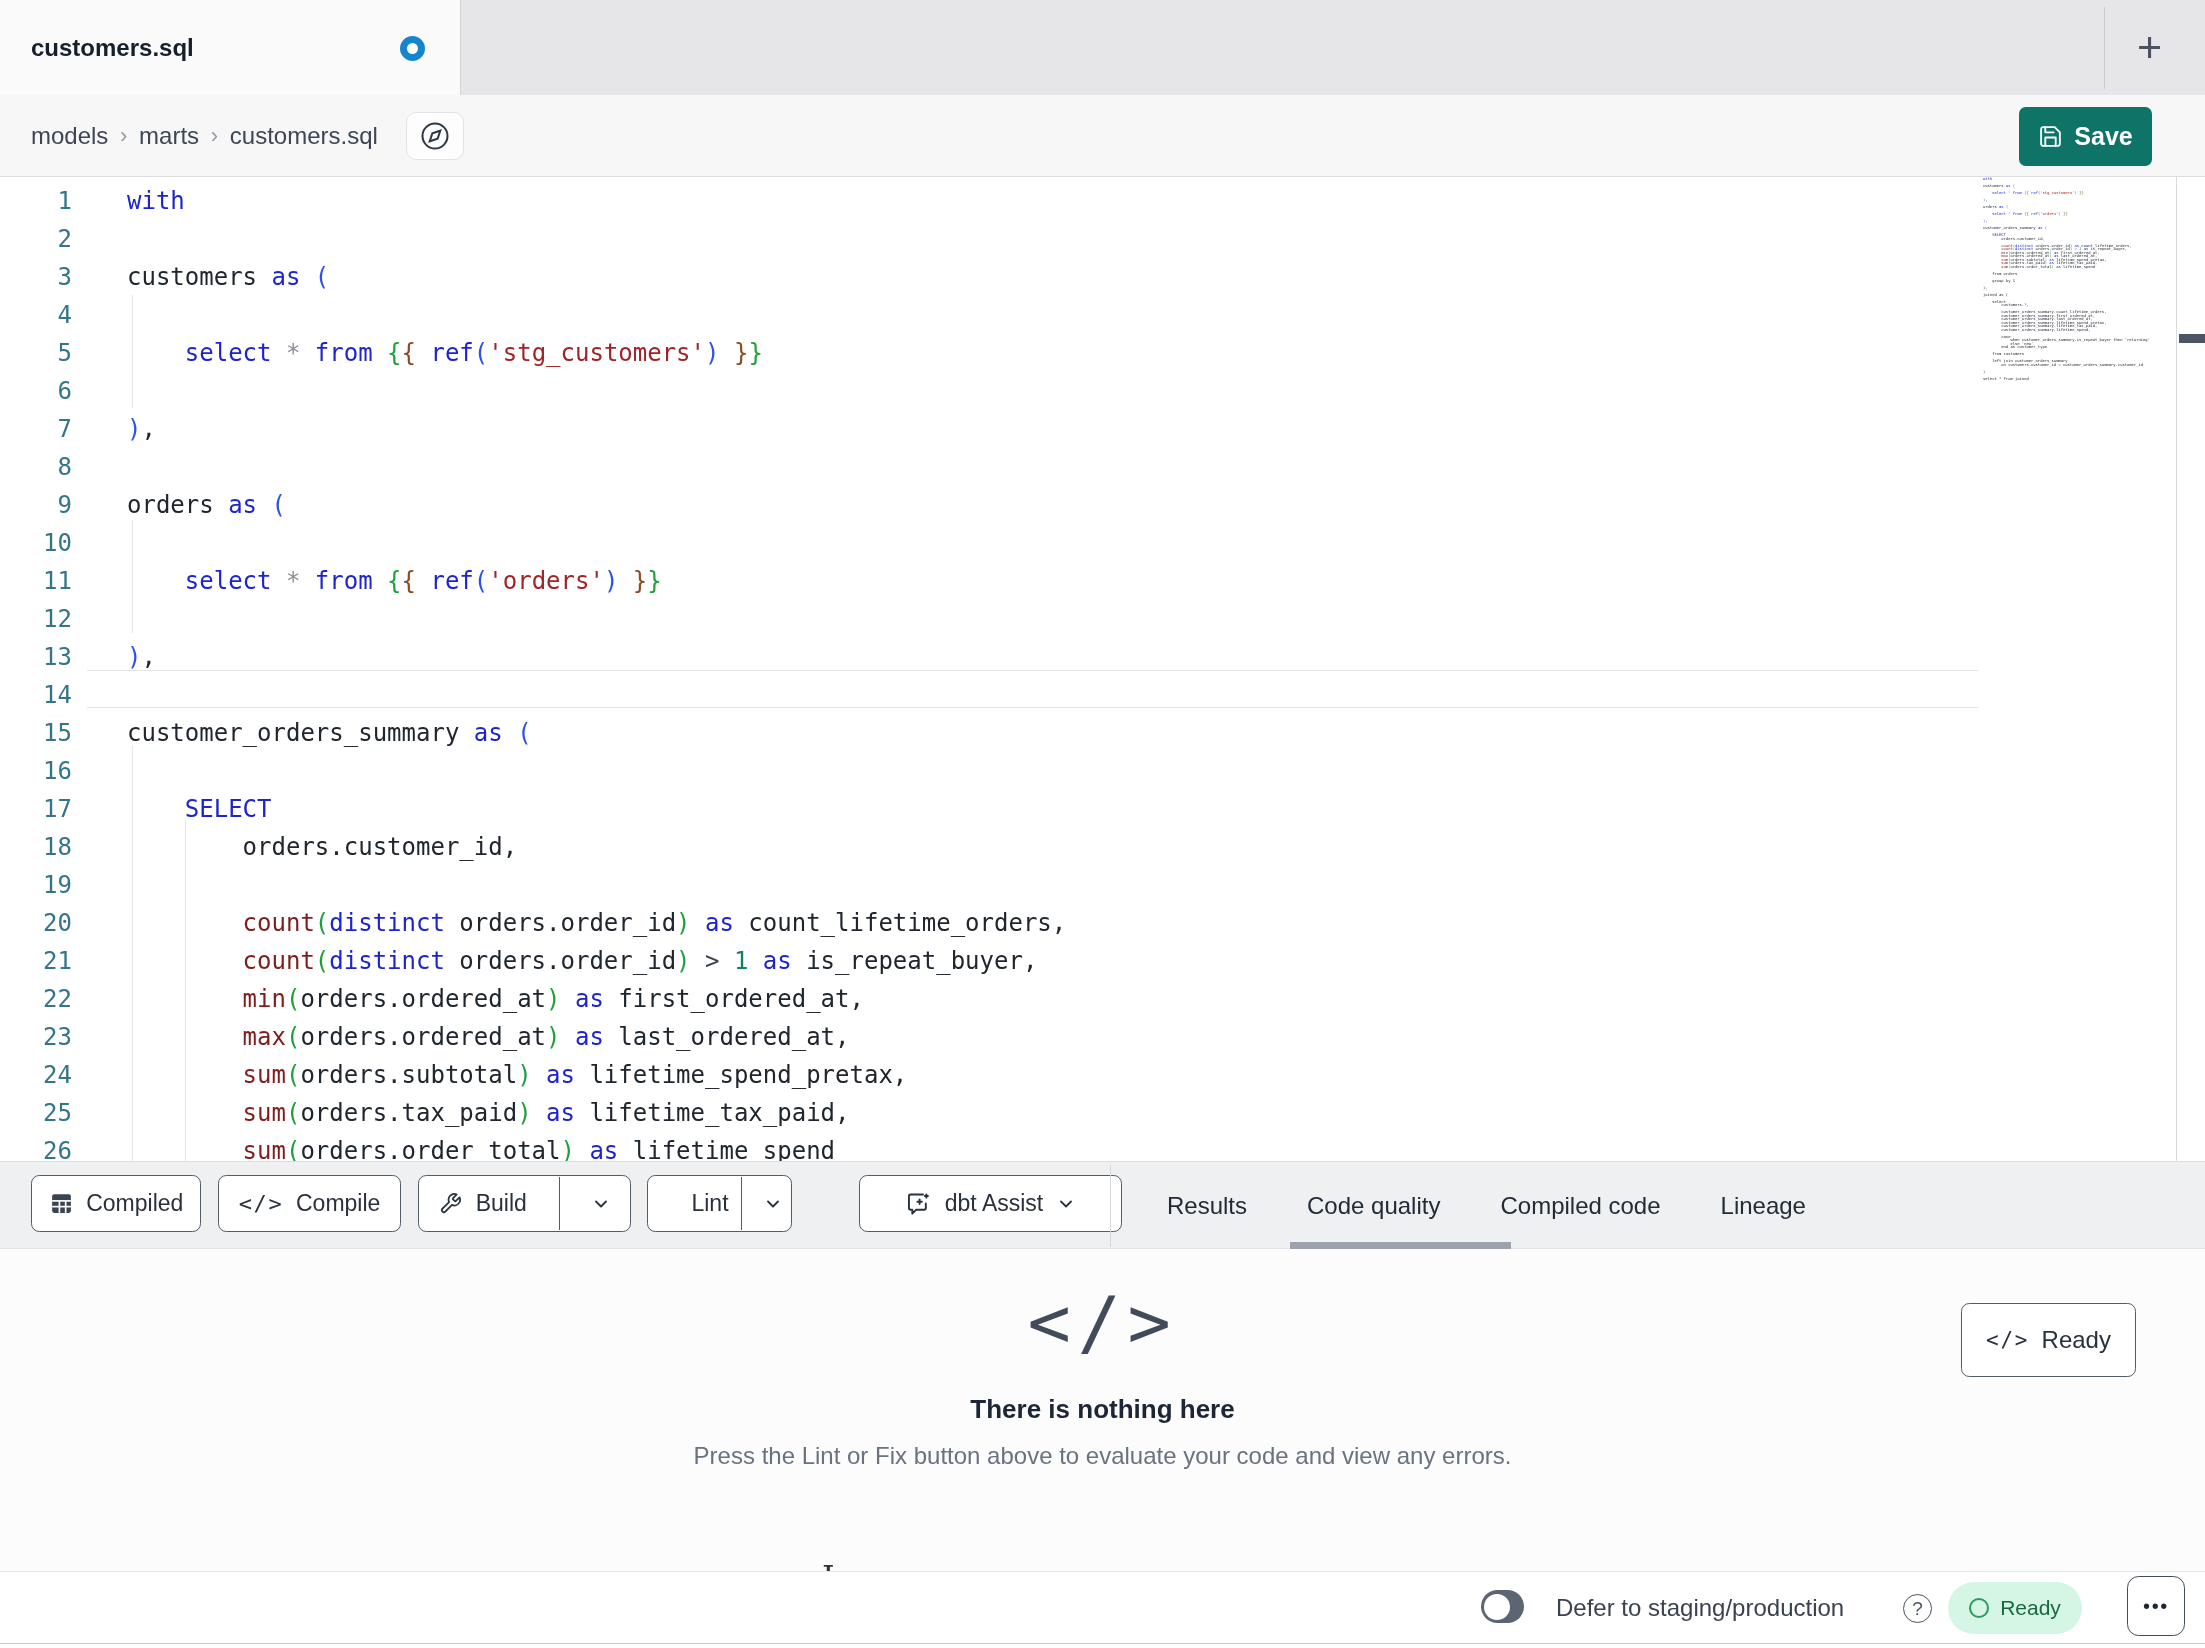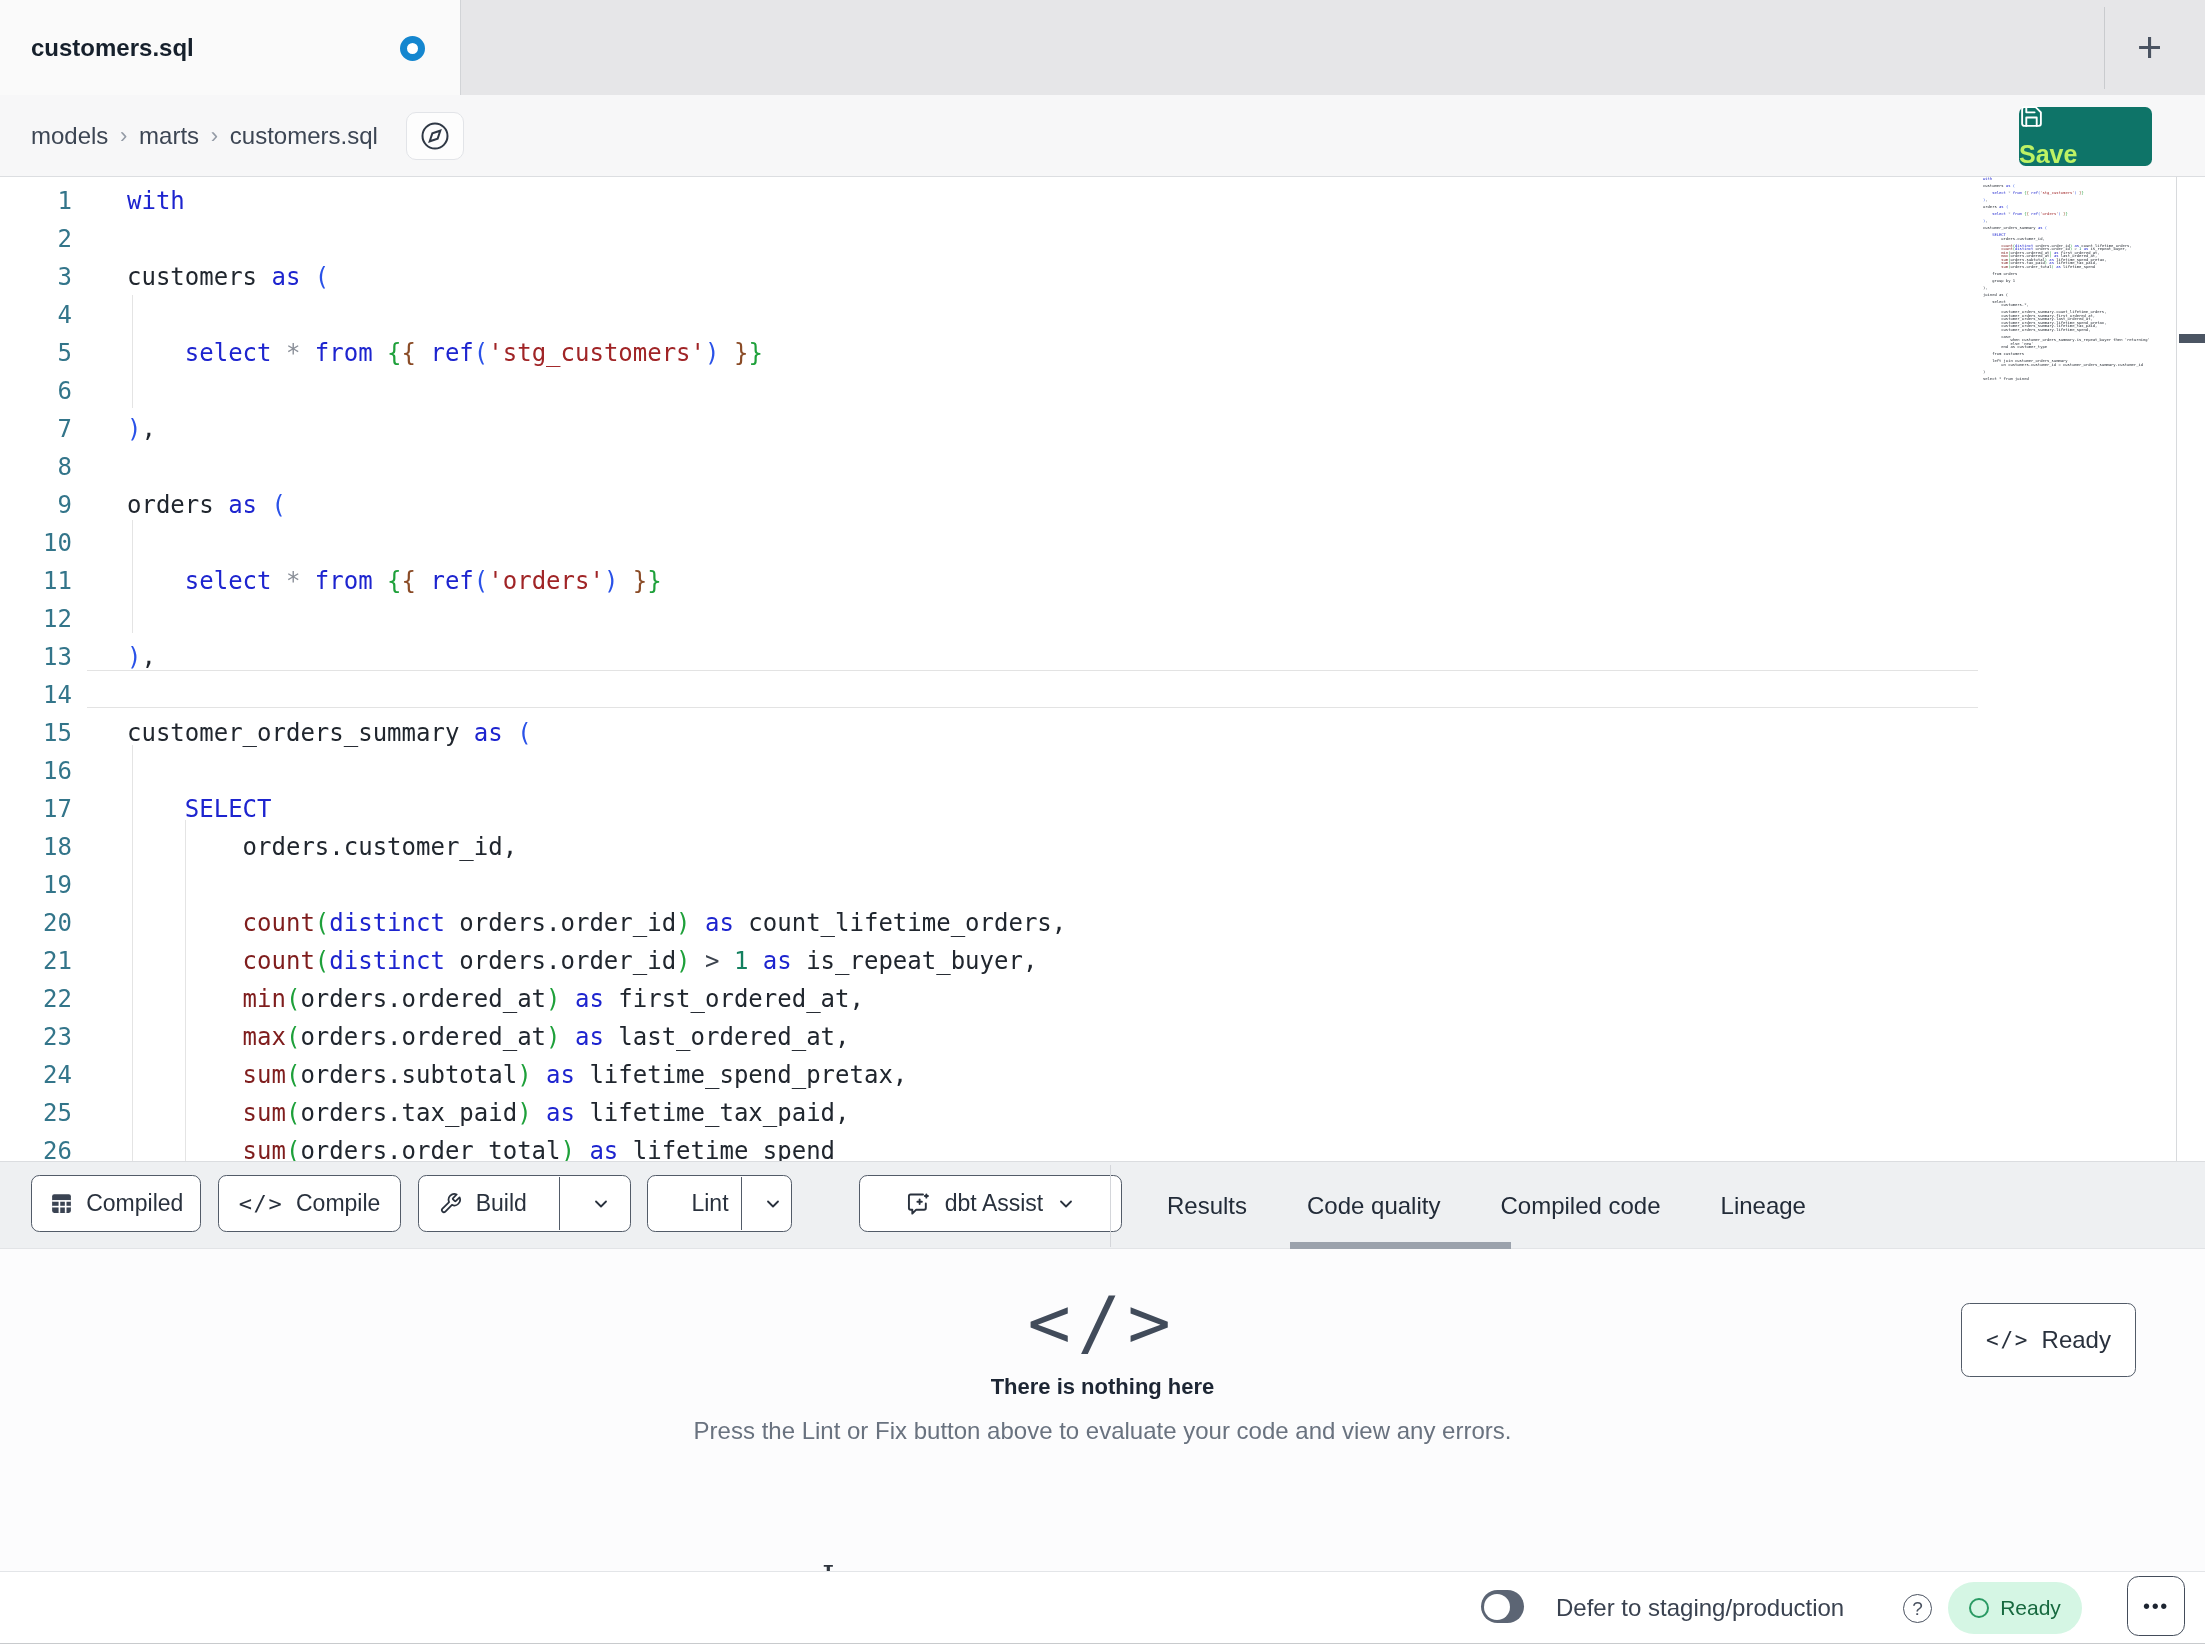--- a/index.html
+++ b/index.html
@@ -23,22 +23,22 @@
   
   .crumbrow { position:absolute; left:0; top:95px; width:2205px; height:82px; background:#f7f7f8;
               border-bottom:0.8px solid #dcdee1; }
   .crumbs { position:absolute; left:31px; top:0; height:82px; display:flex; align-items:center;
               font-size:24px; color:#3d4654; }
   .crumb-sep { color:#949ba6; padding:0 11.7px; font-size:22px; }
   .compass-btn { position:absolute; left:406px; top:16.7px; width:58px; height:48px; border-radius:10px;
               background:#fdfdfd; border:0.8px solid #e2e4e8; display:flex; align-items:center;
               justify-content:center; cursor:pointer; }
   .save-btn { position:absolute; left:2019px; top:11.7px; width:133px; height:59px; border-radius:6.7px;
-              background:#0e7468; color:#bef264; display:flex; align-items:flex-start; justify-content:center;
-              gap:11px; font-size:25px; font-weight:600; cursor:pointer; border:none;flex-direction:column; }
+              background:#0e7468; color:#ffffff; display:flex; align-items:center; justify-content:center;
+              gap:11px; font-size:25px; font-weight:600; cursor:pointer; border:none; }
 
   
   .editor { position:absolute; left:0; top:177px; width:2205px; height:984px; background:#ffffff;
             font-family:"DejaVu Sans Mono", monospace; }
   .gutter { position:absolute; left:0; top:5px; width:72px; }
   .gutter .ln { height:38px; line-height:38px; text-align:right; font-size:24px; color:#33758a; }
   .codebox { position:absolute; left:127px; top:5px; }
   .code-line { height:38px; line-height:38px; font-size:24px; white-space:pre; color:#20262e; }
   .tk-k { color:#1d24cf; }
   .tk-t { color:#20262e; }
@@ -77,21 +77,21 @@
 
   
   .results { position:absolute; left:0; top:1249px; width:2205px; height:322px; background:#fcfcfd; }
   .config-btn { position:absolute; left:1961px; top:54px; width:175px; height:74px; border-radius:8.3px;
             border:1.7px solid #525b68; background:#ffffff; display:flex; align-items:center;
             justify-content:center; gap:12.5px; font-size:24px; color:#29313d; cursor:pointer; }
   .code-glyph { font-family:"DejaVu Sans Mono", monospace; font-weight:500; letter-spacing:1.7px; }
   .empty-wrap { position:absolute; left:0; top:0; width:2205px; text-align:center; }
   .empty-icon { margin-top:27px; font-size:72px; line-height:92px; color:#414b5a; letter-spacing:6.7px;
             font-family:"DejaVu Sans Mono", monospace; font-weight:400; }
-  .empty-title { margin-top:6px; font-size:22px; font-weight:700; color:#1d2634; }
+  .empty-title { margin-top:26px; font-size:26px; font-weight:700; color:#1d2634; }
   .empty-sub { margin-top:16.7px; font-size:24px; color:#69727f; }
 
   
   .statusbar { position:absolute; left:0; top:1571px; width:2205px; height:73px; background:#ffffff;
             border-top:0.8px solid #e3e5e8; border-bottom:1.7px solid #c8cacd; }
   .ibeam { position:absolute; left:822px; top:1561px; font-family:"DejaVu Serif", serif;
             font-size:32px; color:#2f363f; line-height:32px; }
   .toggle { position:absolute; left:1481px; top:18.3px; width:43px; height:33px; border-radius:16.7px;
             background:#5c6574; cursor:pointer; }
   .toggle .knob { position:absolute; left:3.3px; top:3.3px; width:26px; height:26px; border-radius:50%;

